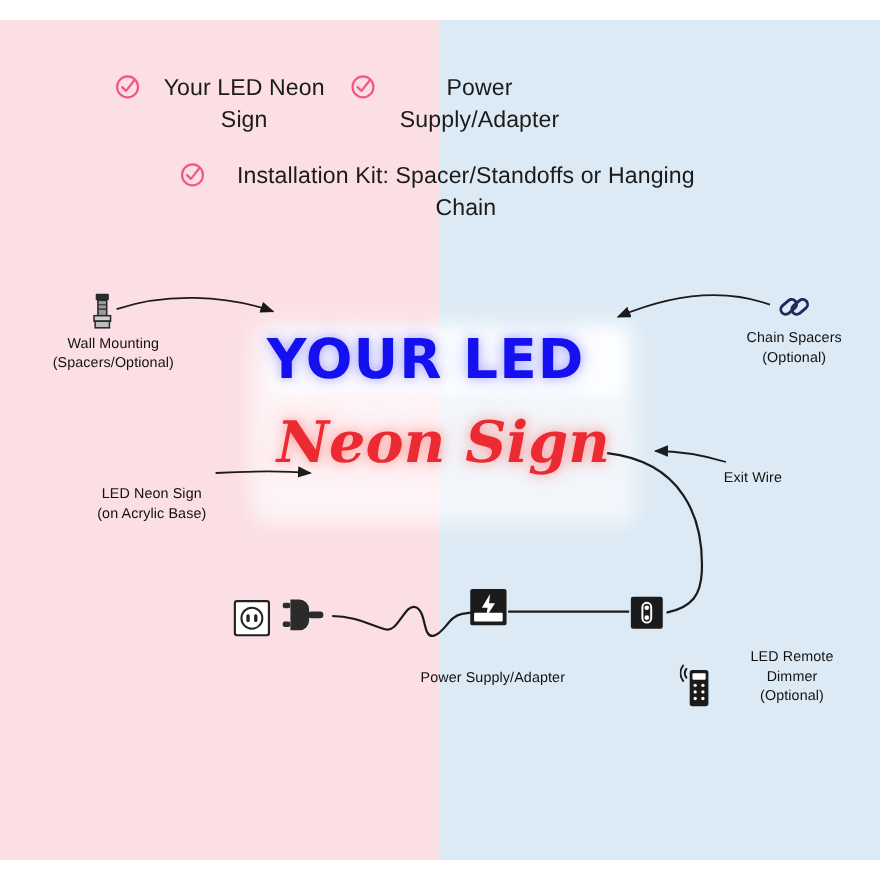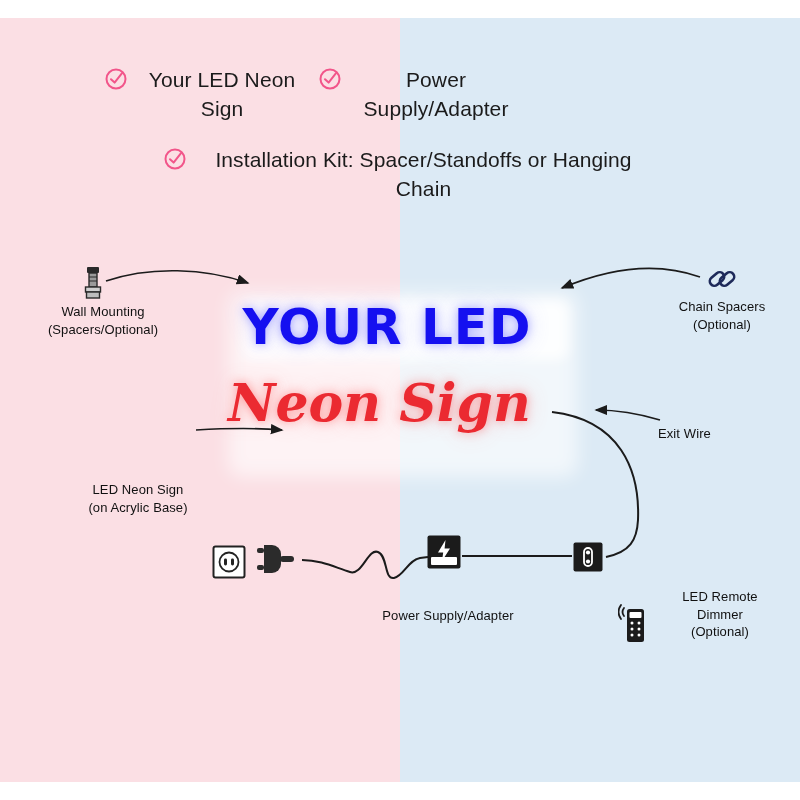--- a/index.html
+++ b/index.html
@@ -105,42 +105,42 @@
     font-size: 50px;
     letter-spacing: 1px;
     color: #1510f0;
     text-shadow: 0 0 10px rgba(80,80,255,0.45), 0 0 22px rgba(120,120,255,0.3);
   }
   .neon-line2 {
     position: absolute;
     left: 228px;
     top: 372px;
     width: 350px;
-    text-align: left;
+    text-align: center;
     font-family: "DejaVu Serif", serif;
     font-style: italic;
     font-weight: bold;
     font-size: 52px;
     color: #eb2a31;
     text-shadow: 0 0 10px rgba(255,70,70,0.45), 0 0 22px rgba(255,100,100,0.3);
   }
 
   
   .dlabel {
     position: absolute;
     font-size: 13px;
     color: #111111;
     line-height: 1.35;
     text-align: center;
     letter-spacing: 0.1px;
   }
 
   #lbl-wall   { left: 14px;  top: 303px; width: 178px; }
   #lbl-chain  { left: 652px; top: 298px; width: 140px; }
-  #lbl-sign   { left: 58px;  top: 440px; width: 160px; margin-top: 41px; }
+  #lbl-sign   { left: 58px;  top: 440px; width: 160px; }
   #lbl-exit   { left: 658px; top: 425px; width: 90px;  text-align: left; }
   #lbl-power  { left: 352px; top: 607px; width: 192px; }
   #lbl-remote { left: 636px; top: 588px; width: 168px; }
 
   svg.overlay {
     position: absolute;
     left: 0; top: 0;
     width: 800px; height: 800px;
     pointer-events: none;
   }

